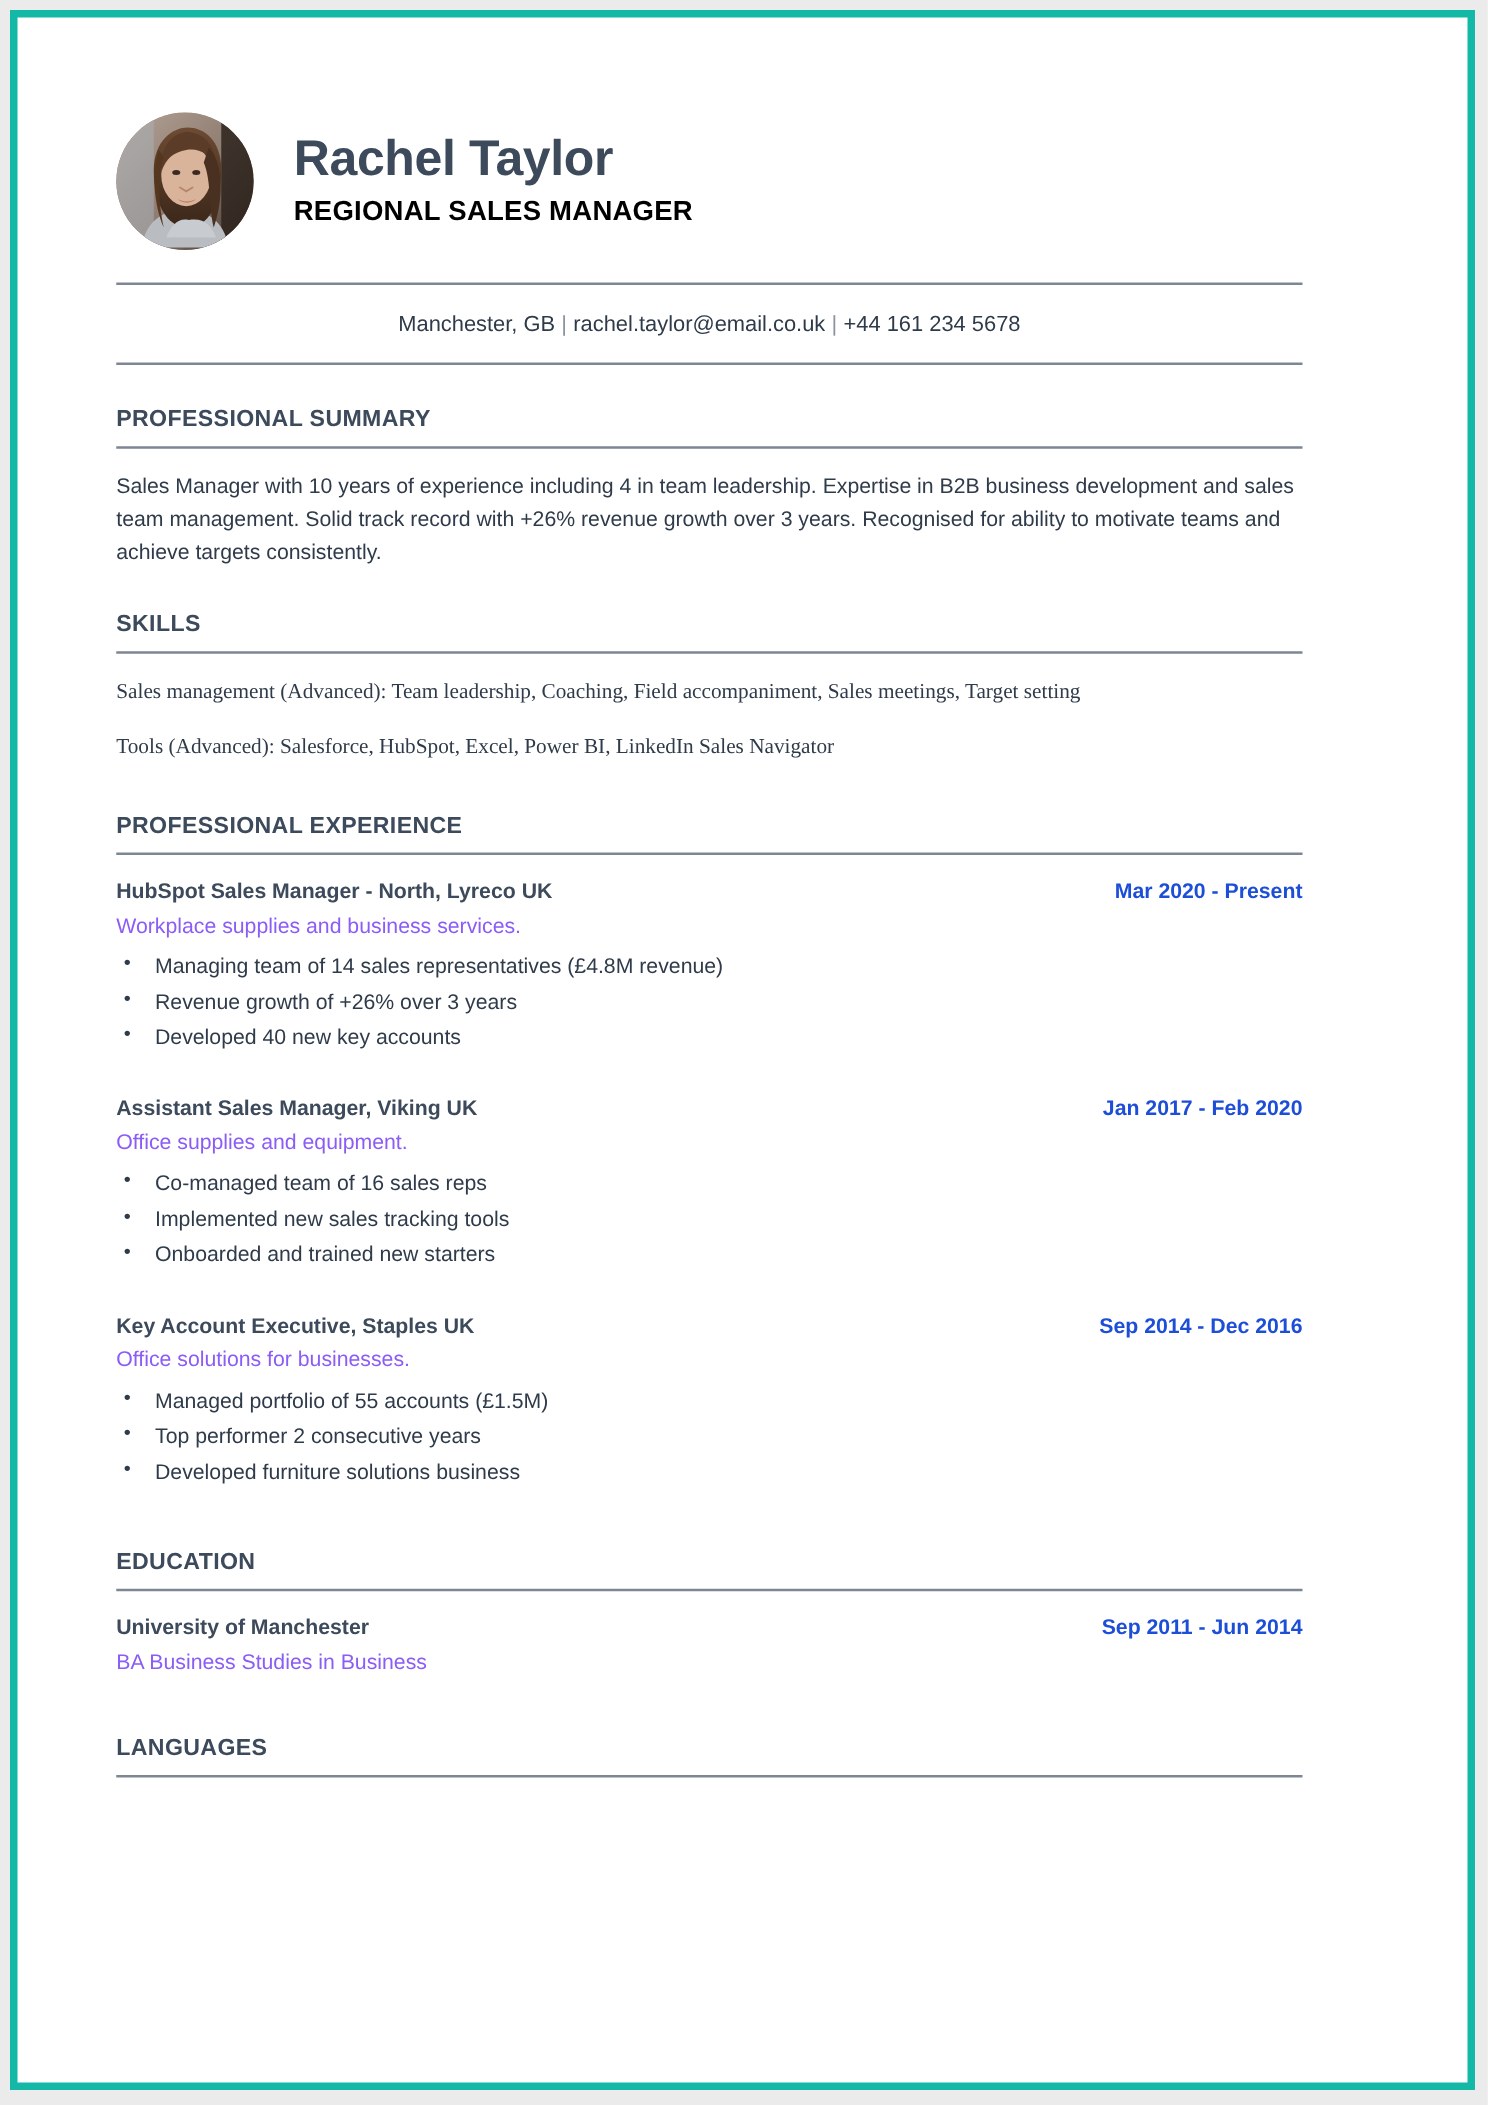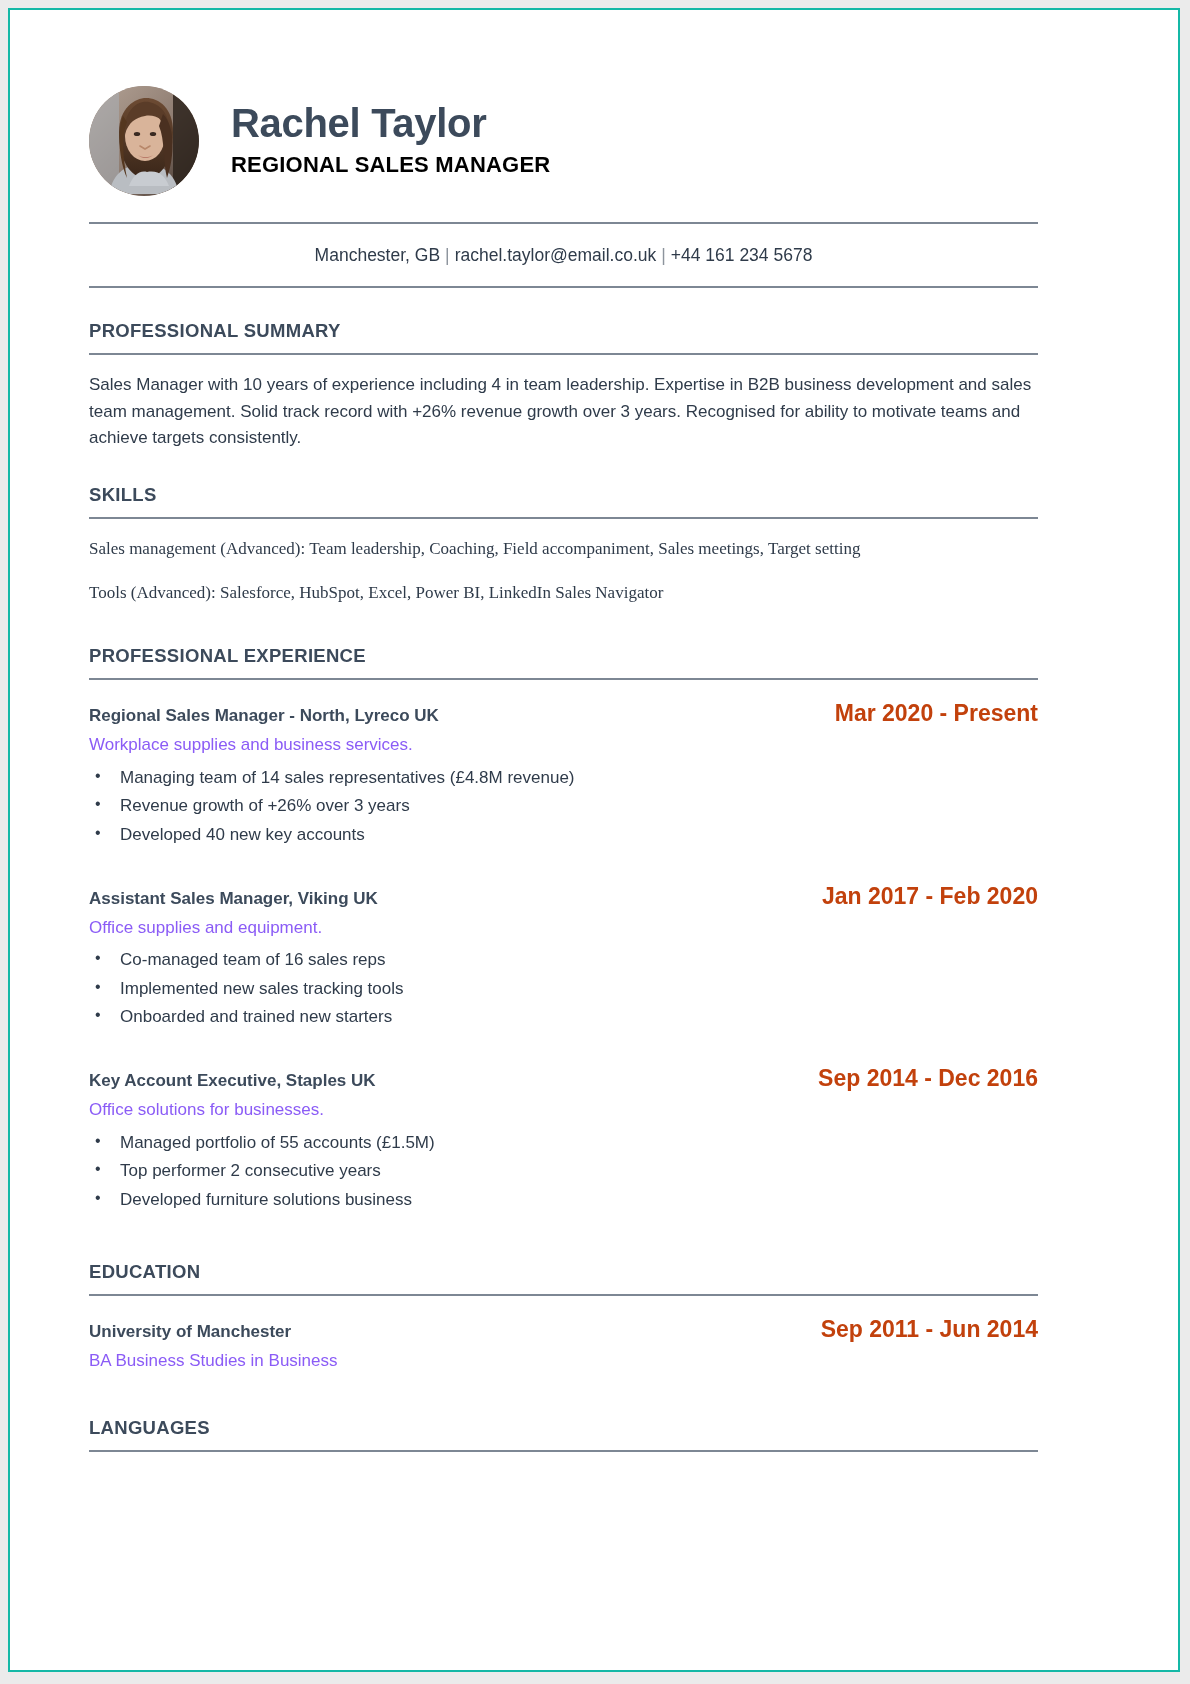--- a/index.html
+++ b/index.html
@@ -13,21 +13,21 @@
     height: 1684px;
     overflow: hidden;
   }
   .page {
     position: absolute;
     left: 8px;
     top: 8px;
     width: 1172px;
     height: 1664px;
     background: #ffffff;
-    border: 2px solid #14b8a6;
+    border: 6px solid #14b8a6;
     box-sizing: border-box;
     overflow: hidden;
   }
   .inner {
     position: absolute;
     left: 79px;
     top: 0;
     width: 949px;
   }
 
@@ -133,23 +133,23 @@
     align-items: baseline;
     gap: 16px;
   }
   .entry-title {
     font-size: 17px;
     font-weight: bold;
     color: #3c4a5b;
     line-height: 1.45;
   }
   .entry-date {
-    font-size: 23px;
-    font-weight: bold;
-    color: #c2410c;
+    font-size: 17px;
+    font-weight: bold;
+    color: #1d4ed8;
     white-space: nowrap;
     line-height: 1.45;
   }
   .entry-sub {
     font-size: 17px;
     color: #8b5cf6;
     line-height: 1.5;
     margin-top: 2px;
   }
   ul.bullets {
@@ -243,21 +243,21 @@
       <div class="skill-line">Sales management (Advanced): Team leadership, Coaching, Field accompaniment, Sales meetings, Target setting</div>
       <div class="skill-line">Tools (Advanced): Salesforce, HubSpot, Excel, Power BI, LinkedIn Sales Navigator</div>
     </div>
 
     <div class="section section-experience">
       <div class="section-title">PROFESSIONAL EXPERIENCE</div>
       <div class="section-rule"></div>
 
       <div class="entry">
         <div class="entry-head">
-          <div class="entry-title">Regional Sales Manager - North, Lyreco UK</div>
+          <div class="entry-title">HubSpot Sales Manager - North, Lyreco UK</div>
           <div class="entry-date">Mar 2020 - Present</div>
         </div>
         <div class="entry-sub">Workplace supplies and business services.</div>
         <ul class="bullets">
           <li>Managing team of 14 sales representatives (£4.8M revenue)</li>
           <li>Revenue growth of +26% over 3 years</li>
           <li>Developed 40 new key accounts</li>
         </ul>
       </div>
 

